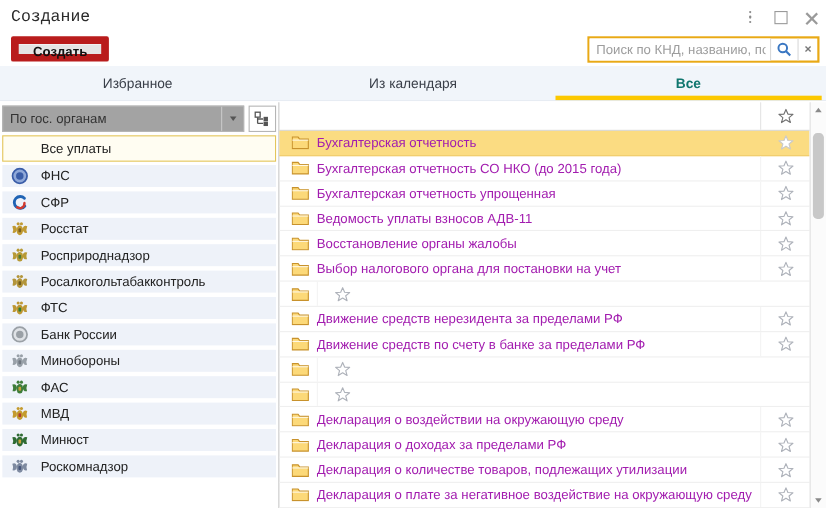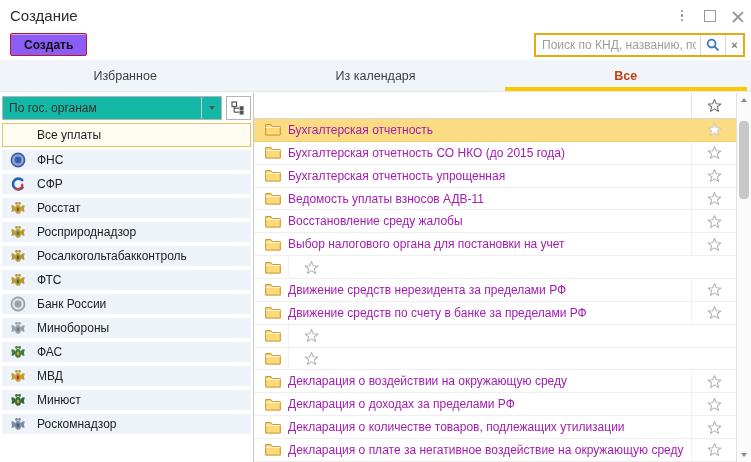--- a/index.html
+++ b/index.html
@@ -1,55 +1,55 @@
 <!DOCTYPE html>
 <html><head>
 <meta charset="utf-8">
 <style>
   html,body{margin:0;padding:0;background:#fff;}
   body{width:751px;height:462px;overflow:hidden;font-family:"Liberation Sans",sans-serif;
        -webkit-font-smoothing:antialiased;color:#1f1f1f;position:relative;}
   .window{width:751px;height:462px;display:flex;flex-direction:column;background:#fff;}
 
   
-  .titlebar{height:27px;display:flex;align-items:center;justify-content:space-between;padding:2px 4px 0 10px;}
+  .titlebar{height:27px;display:flex;align-items:center;justify-content:space-between;padding:2px 4px 0 10px;font-family:Liberation Mono, monospace;}
   .title{font-size:15px;color:#2b2b2b;}
   .win-controls{display:flex;align-items:center;gap:14px;margin-right:2px;}
   .win-controls .wc{width:14px;height:14px;display:flex;align-items:center;justify-content:center;cursor:pointer;}
   .dots{display:flex;flex-direction:column;gap:2px;}
   .dots i{width:2.5px;height:2.5px;background:#8a8a8a;border-radius:50%;}
   .maxbox{width:10px;height:10px;border:1.6px solid #9a9a9a;}
   .closex{position:relative;width:12px;height:12px;}
   .closex:before,.closex:after{content:"";position:absolute;left:5px;top:0;width:1.7px;height:14px;background:#9a9a9a;}
   .closex:before{transform:rotate(45deg);} .closex:after{transform:rotate(-45deg);}
 
   
   .toolbar{height:31px;display:flex;align-items:center;justify-content:space-between;padding:0 6px 0 10px;}
-  .create-btn{background:#8b5cf6;border:1px solid #b91c1c;border-radius:2px;height:23px;padding:0 13px;
+  .create-btn{background:#e5e5e5;border:7px solid #b91c1c;border-radius:2px;height:23px;padding:0 13px;
       font-family:"Liberation Sans",sans-serif;font-size:12px;font-weight:bold;color:#111;cursor:pointer;
       box-shadow:inset 0 1px 0 rgba(255,255,255,.45);}
   .searchbox{width:211px;height:24px;border:2px solid #e9a915;background:#fff;display:flex;align-items:stretch;box-sizing:border-box;}
   .searchbox input{flex:1;border:0;outline:none;padding:0 4px 0 6px;font-family:"Liberation Sans",sans-serif;
       font-size:12px;color:#444;min-width:0;}
   .searchbox input::placeholder{color:#9d9d9d;}
   .sb-btn{width:24px;display:flex;align-items:center;justify-content:center;border-left:1px solid #d9d9d9;cursor:pointer;}
   .sb-clear{width:17px;font-size:11px;font-weight:bold;color:#777;}
 
   
   .tabbar{height:31px;background:#f1f5fa;display:flex;border-bottom:1px solid #e6ebf2;}
   .tab{flex:1;display:flex;align-items:center;justify-content:center;font-size:12.5px;color:#3a3f49;
        position:relative;cursor:pointer;}
-  .tab.active{font-weight:bold;color:#c2410c;}
+  .tab.active{font-weight:bold;color:#0f766e;}
   .tab.active:after{content:"";position:absolute;left:4px;right:4px;bottom:0;height:4px;background:#fcc800;}
 
   
   .main{flex:1;display:flex;min-height:0;border-top:1px solid #fff;}
   .left{width:254px;border-right:1px solid #c9c9c9;box-sizing:border-box;padding:3px 2px 0 2px;display:flex;flex-direction:column;}
   .left-controls{display:flex;gap:4px;height:24px;margin-bottom:3px;}
-  .combo{flex:1;border:1px solid #b5b5b5;background:#14b8a6;display:flex;align-items:center;cursor:pointer;}
+  .combo{flex:1;border:1px solid #b5b5b5;background:#a3a3a3;display:flex;align-items:center;cursor:pointer;}
   .combo .val{flex:1;padding-left:6px;font-size:12px;color:#333;}
   .combo .arrow-cell{width:19px;align-self:stretch;border-left:1px solid #c9c9c9;display:flex;align-items:center;justify-content:center;}
   .combo .arrow{width:0;height:0;border-left:3.5px solid transparent;border-right:3.5px solid transparent;border-top:4.5px solid #555;}
   .tree-btn{width:25px;border:1px solid #b5b5b5;background:#fff;display:flex;align-items:center;justify-content:center;cursor:pointer;padding:0;}
   .all-organs{height:22px;border:1px solid #e3c55b;background:#fffdf2;display:flex;align-items:center;
       padding-left:34px;font-size:12px;color:#222;margin-bottom:3px;cursor:pointer;}
   .agency-list{flex:1;overflow:hidden;}
   .agency{height:20px;margin-bottom:4px;background:#eef2f9;display:flex;align-items:center;padding-left:7px;cursor:pointer;}
   .agency .emb{width:17px;height:17px;display:flex;align-items:center;justify-content:center;margin-right:11px;}
   .agency .lbl{font-size:12px;color:#222;white-space:nowrap;}
@@ -363,21 +363,21 @@
               </svg>
             </span>
           </div>
           <div class="trow">
             <span class="fold">
               <svg width="16" height="13" viewBox="0 0 16 13">
                 <path d="M0.7,1.6 h5.3 l1.4,1.9 h7.9 v8.6 h-14.6 z" fill="#fcd979" stroke="#c8922c" stroke-width="1"></path>
     <path d="M0.7,4.4 h14.6" stroke="#fff" stroke-width="1" opacity="0.8"></path>
               </svg>
             </span>
-            <span class="rname">Восстановление среду жалобы</span>
+            <span class="rname">Восстановление органы жалобы</span>
             <span class="rstar">
               <svg width="15" height="15" viewBox="0 0 16 16">
                 <polygon points="8,1.6 9.9,6.1 14.8,6.4 11,9.5 12.3,14.3 8,11.6 3.7,14.3 5,9.5 1.2,6.4 6.1,6.1" fill="none" stroke="#aeb2ba" stroke-width="1.1" stroke-linejoin="round"></polygon>
               </svg>
             </span>
           </div>
           <div class="trow">
             <span class="fold">
               <svg width="16" height="13" viewBox="0 0 16 13">
                 <path d="M0.7,1.6 h5.3 l1.4,1.9 h7.9 v8.6 h-14.6 z" fill="#fcd979" stroke="#c8922c" stroke-width="1"></path>

